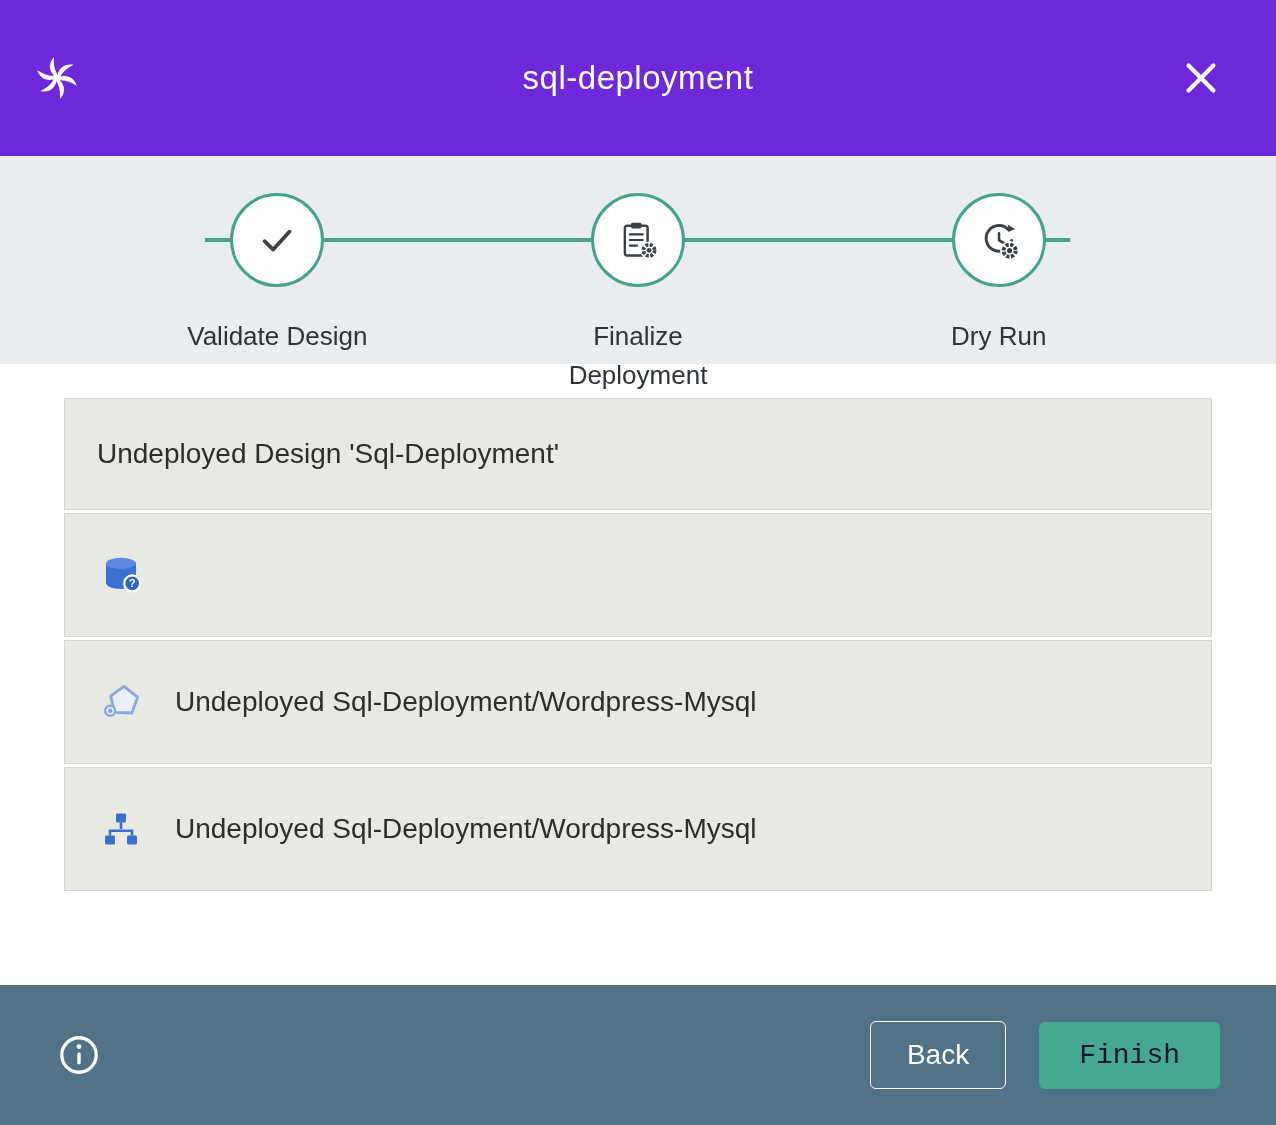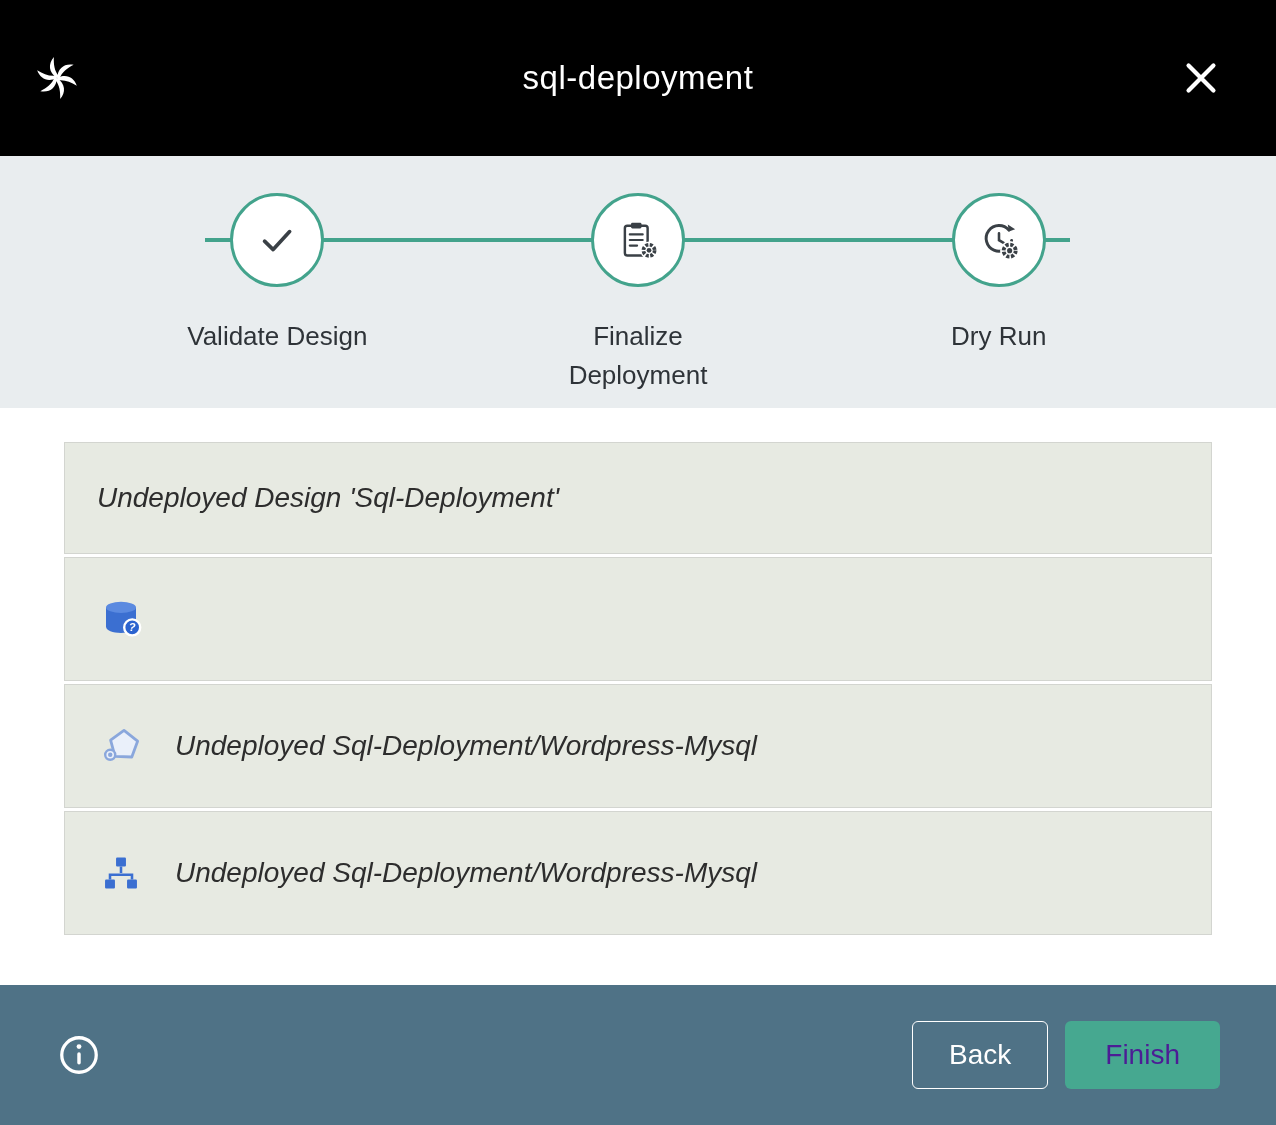--- a/index.html
+++ b/index.html
@@ -2,48 +2,48 @@
 <html><head>
 <meta charset="utf-8">
 <style>
   * { box-sizing: border-box; margin: 0; padding: 0; }
   html, body { width: 1276px; height: 1125px; }
   body { font-family: "Liberation Sans", sans-serif; background: #ffffff; overflow: hidden; }
 
   .modal { width: 1276px; height: 1125px; display: flex; flex-direction: column; background: #fff; }
 
   
-  .modal-header { height: 156px; background: #000000; position: relative; display: flex; align-items: center; padding: 0 30px; flex: 0 0 auto; }
+  .modal-header { height: 156px; background: #6d28d9; position: relative; display: flex; align-items: center; padding: 0 30px; flex: 0 0 auto; }
   .modal-title { position: absolute; left: 0; right: 0; text-align: center; color: #ffffff; font-size: 33px; font-weight: 500; letter-spacing: .5px; }
   .logo-wrap { position: relative; z-index: 2; width: 54px; height: 54px; }
   .close-btn { position: absolute; right: 52px; top: 50%; transform: translateY(-50%); width: 46px; height: 46px; background: none; border: none; cursor: pointer; z-index: 2; padding: 0; }
 
   
-  .stepper { height: 252px; background: #e9edef; position: relative; flex: 0 0 auto; }
+  .stepper { height: 208px; background: #e9edef; position: relative; flex: 0 0 auto; }
   .connector { position: absolute; top: 82px; left: 205px; right: 206px; height: 4px; background: #43a38c; }
   .steps { display: flex; padding: 37px 97px 0; position: relative; }
   .step { flex: 1 1 0; display: flex; flex-direction: column; align-items: center; }
   .circle { width: 94px; height: 94px; border-radius: 50%; border: 3px solid #43a38c; background: #ffffff; display: flex; align-items: center; justify-content: center; position: relative; z-index: 1; }
   .step.active .circle { background: #c6cfd5; }
   .step-label { margin-top: 30px; font-size: 26px; color: #2e3338; text-align: center; line-height: 1.5; max-width: 215px; }
 
   
-  .content { flex: 1 1 auto; background: #ffffff; padding: 34px 64px 16px; font-style: italic; }
+  .content { flex: 1 1 auto; background: #ffffff; padding: 34px 64px 16px; }
   .row { background: #e7eae2; border: 1px solid #d3d5d0; margin-bottom: 3px; display: flex; align-items: center; padding: 0 32px; }
   .row.header-row { min-height: 112px; }
   .row.item-row { min-height: 124px; }
   .row-icon { width: 48px; height: 48px; margin-right: 30px; flex: 0 0 auto; display: flex; align-items: center; justify-content: center; }
   .row-text { font-size: 28px; color: #2d2d2d; }
 
   
   .modal-footer { height: 140px; background: #4f7286; display: flex; align-items: center; padding: 0 56px; flex: 0 0 auto; }
   .info-btn { background: none; border: none; width: 46px; height: 46px; cursor: pointer; padding: 0; }
-  .footer-actions { margin-left: auto; display: flex; gap: 17px; align-items: center; justify-content: flex-end; }
+  .footer-actions { margin-left: auto; display: flex; gap: 33px; align-items: center; justify-content: flex-end; }
   .back-btn { background: transparent; border: 1px solid #ffffff; color: #ffffff; font-size: 28px; padding: 17px 36px; border-radius: 6px; font-family: inherit; cursor: pointer; }
-  .finish-btn { background: #46a890; border: none; color: #4c1d95; font-size: 28px; padding: 18px 40px; border-radius: 6px; font-family: Liberation Sans, sans-serif; cursor: pointer; }
+  .finish-btn { background: #46a890; border: none; color: #0f172a; font-size: 28px; padding: 18px 40px; border-radius: 6px; font-family: Liberation Mono, monospace; cursor: pointer; }
 
   svg { display: block; }
 </style>
 </head>
 <body>
 
 <div class="modal">
 
   <header class="modal-header">
     <span class="logo-wrap">

